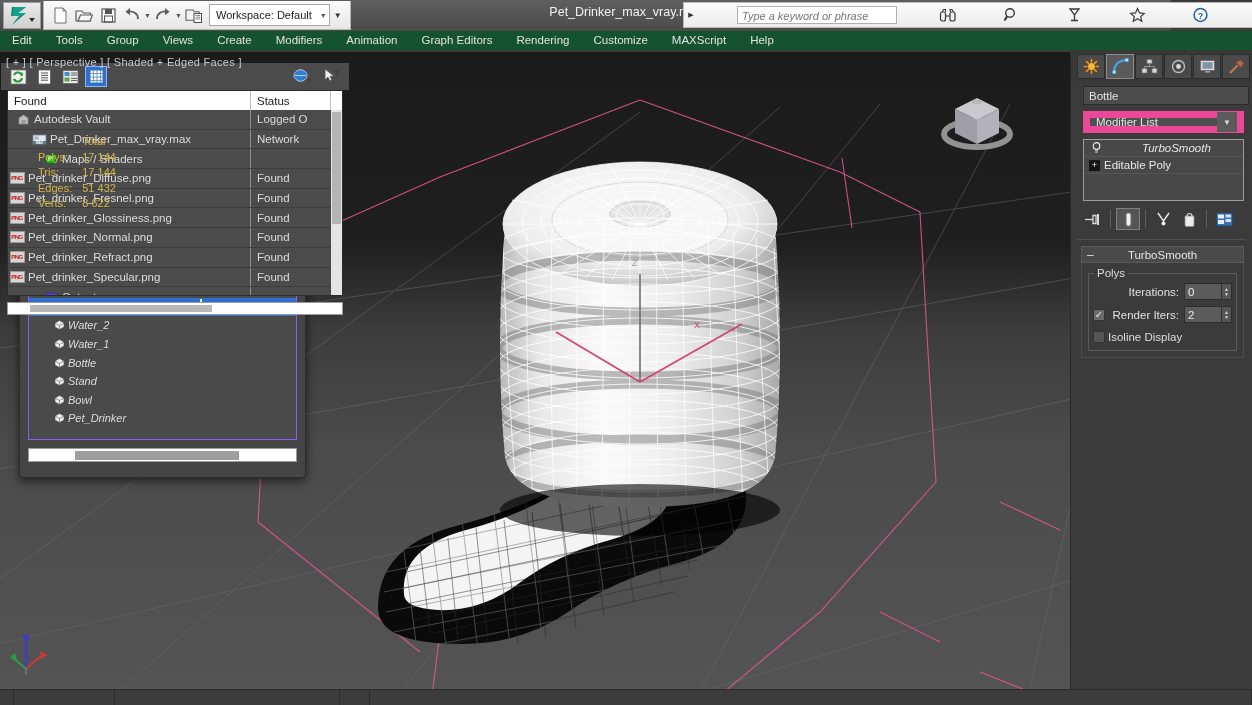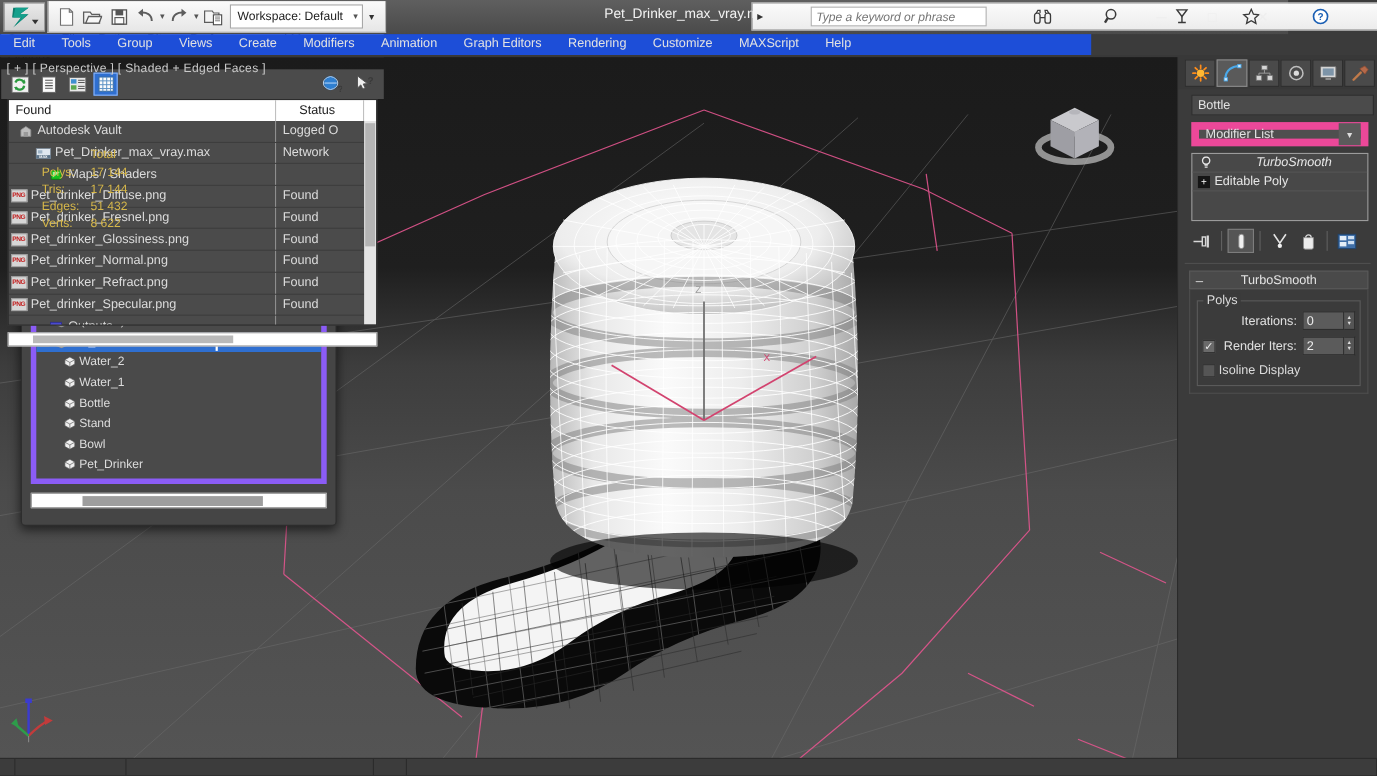--- a/index.html
+++ b/index.html
@@ -19,21 +19,21 @@
   .ws-drop{width:16px;height:20px;display:flex;align-items:center;justify-content:center;font-size:8px;color:#333;}
   .tb-title{position:absolute;left:0;top:5px;width:1252px;text-align:center;color:#f2f2f2;font-size:12.5px;pointer-events:none;}
   .searchwrap{position:absolute;left:683px;top:2px;height:26px;display:flex;align-items:center;background:linear-gradient(#fbfbfb,#ececec);border:1px solid #b8b8b8;box-sizing:border-box;gap:39px;}
   .s-tri{width:14px;text-align:center;font-size:7px;color:#333;}
   .s-input{width:160px;height:18px;background:#fff;border:1px solid #b0b0b0;box-sizing:border-box;font-style:italic;color:#8c8c8c;font-size:11px;padding:2px 4px 0 4px;font-family:"Liberation Sans",sans-serif;outline:none;}
   .s-ico{width:24px;height:22px;display:flex;align-items:center;justify-content:center;}
   .win-btns{position:absolute;right:0;top:0;display:flex;height:31px;}
   .win-btn{width:46px;height:31px;display:flex;align-items:center;justify-content:center;color:#eee;font-size:13px;}
 
   
-  .menubar{position:absolute;left:0;top:31px;width:992px;height:19px;background:#1d4ed8;display:flex;align-items:flex-end;}
+  .menubar{position:absolute;left:0;top:31px;width:1252px;height:19px;background:#14532d;display:flex;align-items:flex-end;}
   .menu-item{padding:0 12px;line-height:19px;color:#e2e2e2;font-size:11.5px;}
   .menubar-sep{position:absolute;left:0;top:50px;width:1252px;height:2px;background:#383838;}
 
   
   .viewport{position:absolute;left:0;top:52px;width:1070px;height:637px;background:#2a2a2a;overflow:hidden;}
   .vp-floor{position:absolute;left:0;top:0;width:100%;height:100%;background:
       linear-gradient(to bottom,#1d1d1d 0%,#222 34%,#3f3f3f 46%,#4a4a4a 62%,#515151 100%);}
   .vp-label{position:absolute;left:6px;top:4px;color:#c9c9c9;font-size:11px;letter-spacing:.3px;z-index:6;}
   .vp-stats{position:absolute;left:38px;top:82px;color:#d6b74a;font-size:11px;line-height:15.5px;z-index:6;}
   .vp-stats table{border-collapse:collapse;}
@@ -49,21 +49,21 @@
 
   
   .dlg{position:absolute;background:#454545;border:1px solid #2d2d2d;box-shadow:0 3px 10px rgba(0,0,0,.6);}
   .layer-dlg{left:19px;top:204px;width:285px;height:272px;border-radius:4px;overflow:hidden;}
   .dlg-title{height:25px;background:linear-gradient(#fdfdfd,#efefef);display:flex;align-items:center;padding:0 2px 0 6px;color:#1a1a1a;font-size:12px;}
   .dlg-title .ic{width:16px;height:16px;margin-right:6px;}
   .dlg-title .t{flex:1;}
   .dlg-title .b{width:26px;text-align:center;color:#333;font-size:13px;}
   .ltool{height:30px;background:#4a4a4a;display:flex;align-items:center;padding-left:6px;gap:6px;}
   .ltool .ti{width:21px;height:21px;display:flex;align-items:center;justify-content:center;}
-  .lgrid{margin:0 8px;background:#4a4a4a;border:5px solid #8b5cf6;height:180px;box-sizing:border-box;position:relative;overflow:hidden;}
+  .lgrid{margin:0 8px;background:#4a4a4a;border:1px solid #8b5cf6;height:180px;box-sizing:border-box;position:relative;overflow:hidden;font-style:italic;}
   .lhead{display:flex;height:18px;background:#fff;color:#222;font-size:11px;align-items:center;}
   .lhead .c1{flex:1;padding-left:8px;}
   .lhead .c2{width:34px;text-align:center;}
   .lhead .c3{width:40px;text-align:center;}
   .lhead .c4{width:38px;text-align:center;}
   .lhead .c5{width:14px;border-left:1px solid #c9c9c9;height:100%;}
   .lrow{display:flex;height:18.6px;align-items:center;color:#dcdcdc;font-size:11px;}
   .lrow.sel{background:#2f6fd0;color:#cfe2ff;}
   .lrow .n{flex:1;display:flex;align-items:center;overflow:hidden;white-space:nowrap;}
   .lrow .exp{width:9px;height:9px;border:1px solid #8b8b8b;margin-left:3px;margin-right:2px;display:flex;align-items:center;justify-content:center;font-size:8px;line-height:8px;color:#ddd;box-sizing:border-box;}
@@ -86,21 +86,21 @@
   .at-menu{background:#fff;color:#1a1a1a;font-size:11.5px;padding:2px 0 3px 0;}
   .at-menu .row{display:flex;padding-left:6px;line-height:16px;}
   .at-menu .mi{padding:0 9px 0 0;margin-right:6px;}
   .at-tool{height:27px;background:#4b4b4b;display:flex;align-items:center;padding:0 6px;gap:4px;position:relative;}
   .at-tool .ti{width:22px;height:21px;display:flex;align-items:center;justify-content:center;}
   .at-tool .ti.active{background:#2f6fd0;border:1px solid #8ab4f8;box-sizing:border-box;}
   .at-tool .right{position:absolute;right:6px;display:flex;gap:8px;}
   .at-grid{margin:0 6px;background:#4b4b4b;border:1px solid #2c2c2c;height:206px;box-sizing:border-box;overflow:hidden;position:relative;}
   .at-head{display:flex;height:19px;background:#fff;color:#1a1a1a;font-size:11.5px;align-items:center;}
   .at-head .n{flex:1;padding-left:6px;}
-  .at-head .s{width:80px;padding-left:21px;border-left:1px solid #c0c0c0;height:100%;display:flex;align-items:center;box-sizing:border-box;}
+  .at-head .s{width:80px;padding-left:6px;border-left:1px solid #c0c0c0;height:100%;display:flex;align-items:center;box-sizing:border-box;}
   .at-head .sp{width:12px;border-left:1px solid #c0c0c0;height:100%;box-sizing:border-box;}
   .at-row{display:flex;height:18.7px;align-items:center;color:#dcdcdc;font-size:11.5px;border-bottom:1px solid #3d3d3d;}
   .at-row .n{flex:1;display:flex;align-items:center;overflow:hidden;white-space:nowrap;}
   .at-row .s{width:80px;padding-left:6px;border-left:1px solid #8e8e8e;height:100%;display:flex;align-items:center;box-sizing:border-box;color:#dcdcdc;overflow:hidden;white-space:nowrap;}
   .at-row .sp{width:12px;height:100%;}
   .at-ico{width:18px;display:flex;align-items:center;justify-content:center;margin-right:2px;}
   .ind0{padding-left:6px;} .ind1{padding-left:22px;} .ind2{padding-left:34px;} .ind3{}
   .at-vscroll{position:absolute;right:0;top:19px;width:11px;bottom:0;background:#e4e4e4;}
   .at-vscroll .th{position:absolute;left:1px;top:2px;width:9px;height:112px;background:#b4b4b4;}
   .at-hscroll{margin:6px 6px 0 6px;height:13px;background:#fff;border:1px solid #9a9a9a;box-sizing:border-box;position:relative;}

